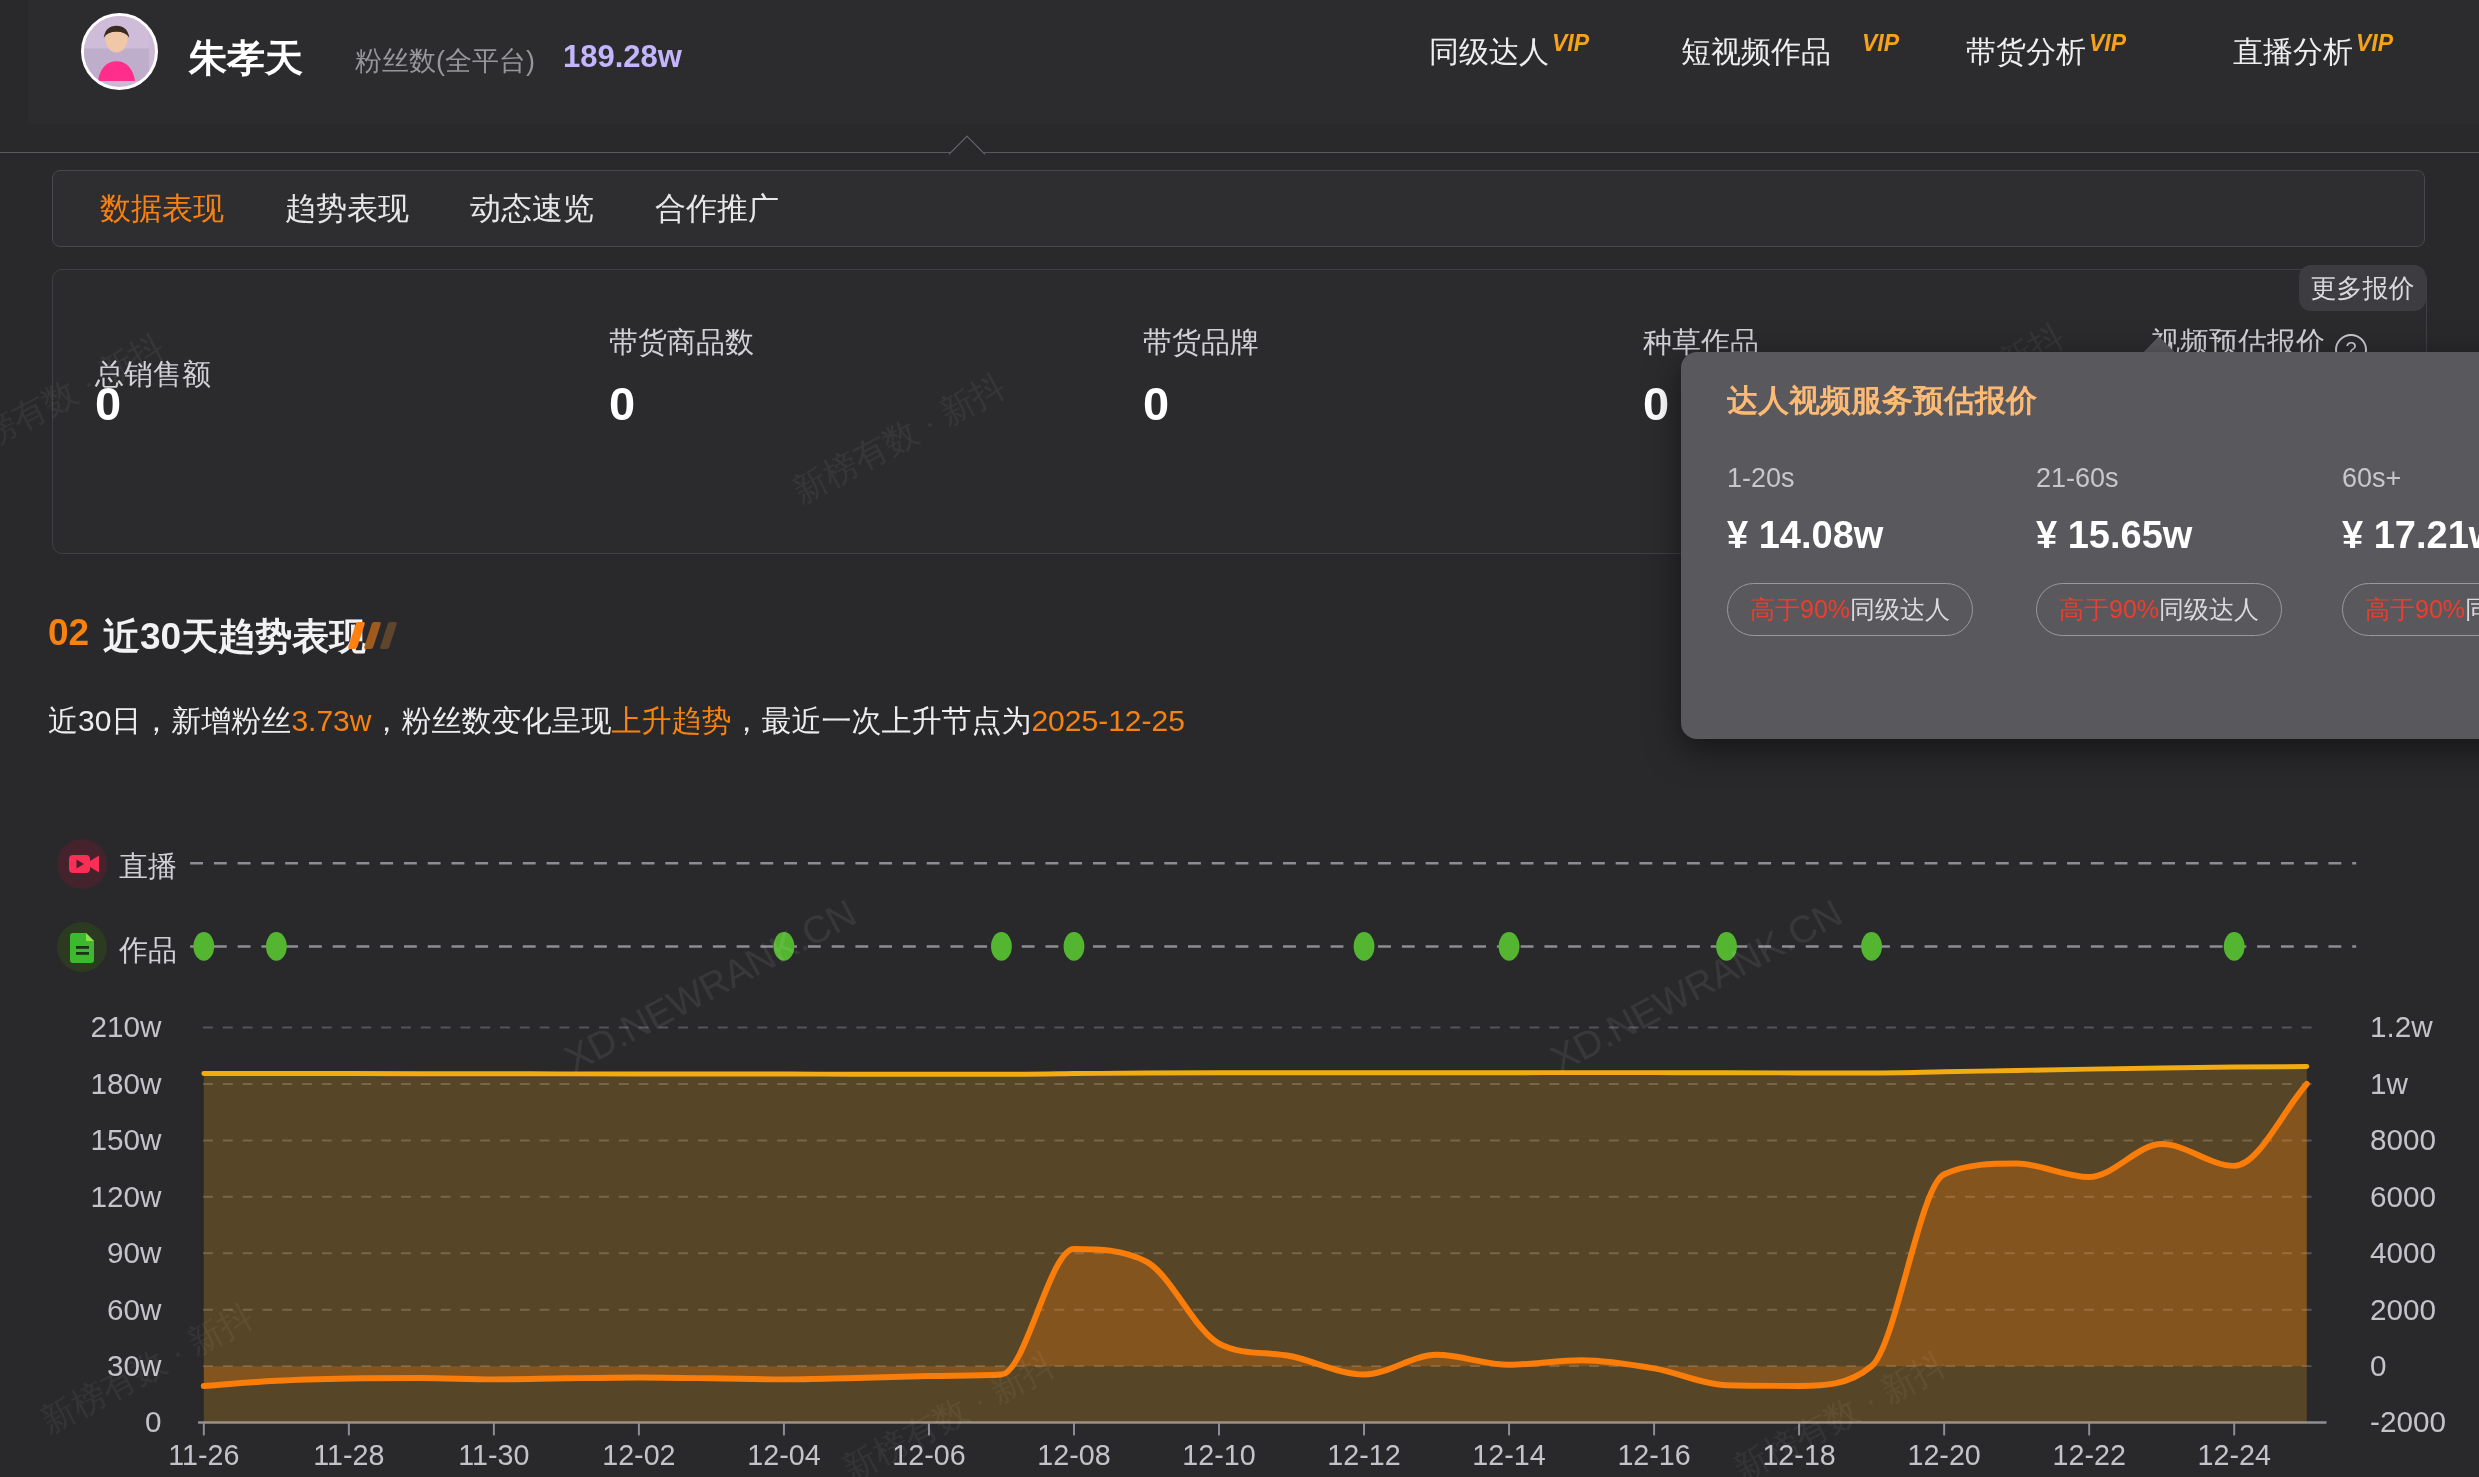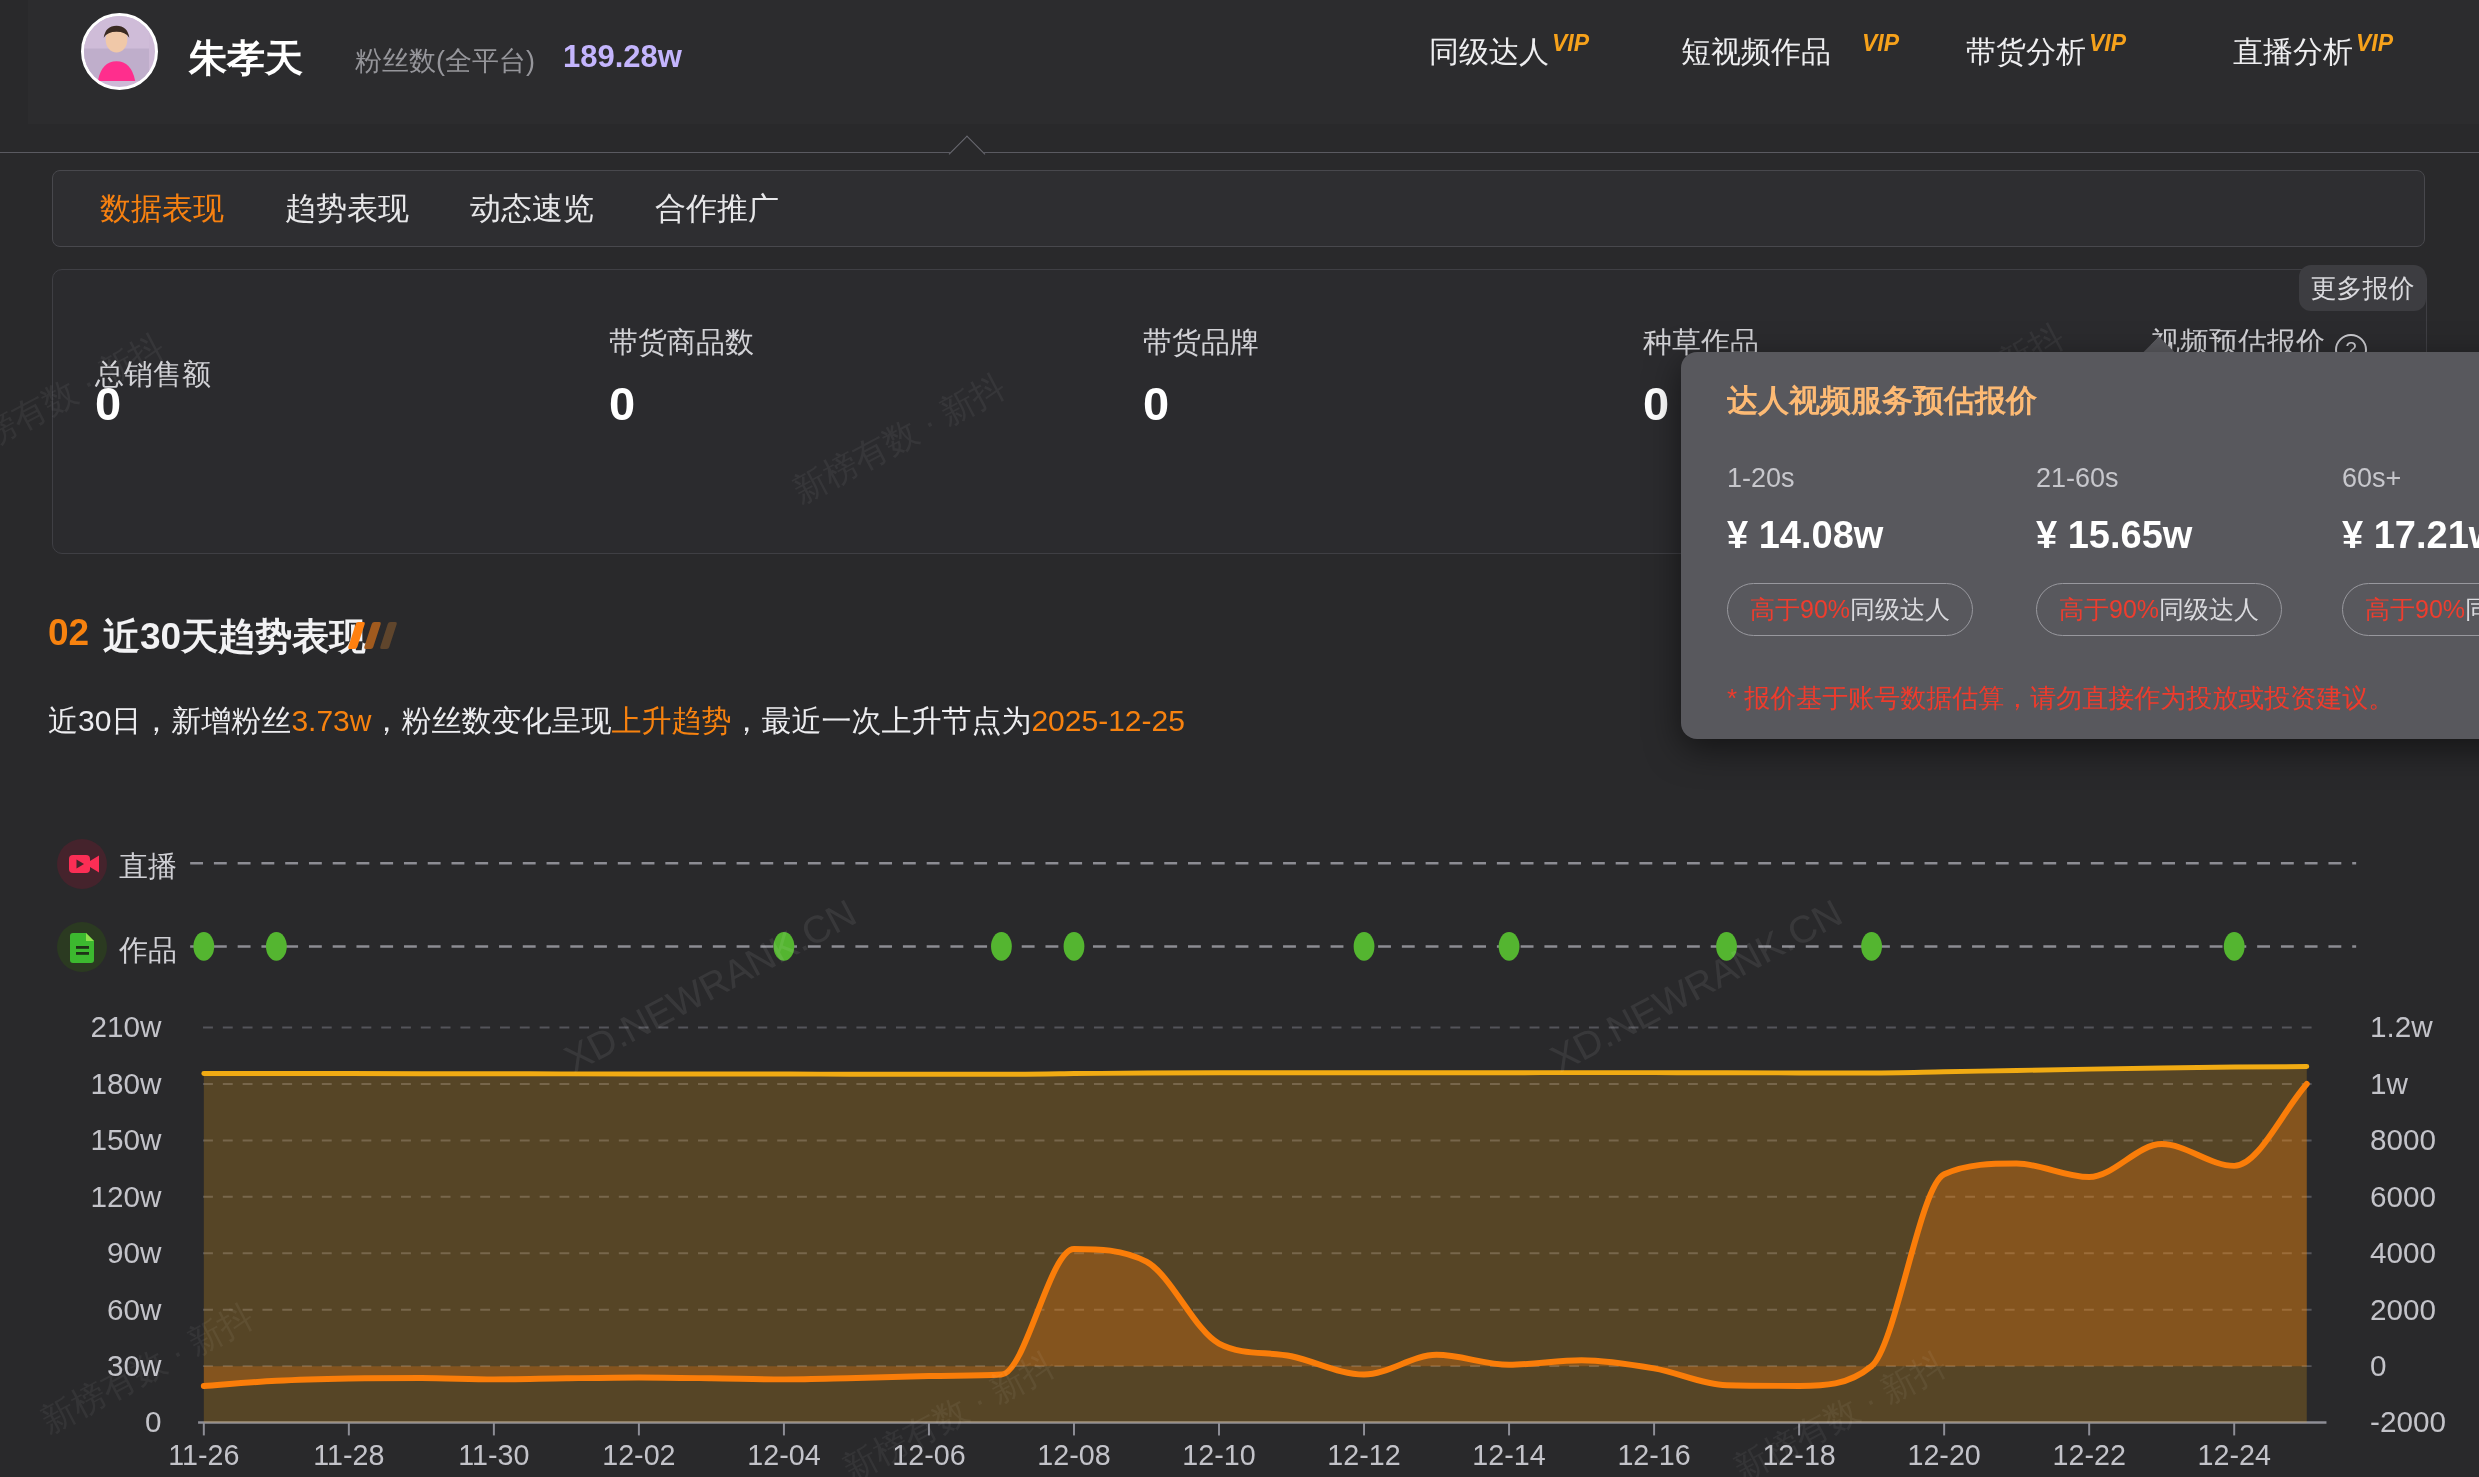--- a/index.html
+++ b/index.html
@@ -140,21 +140,20 @@
   <div class="abs tt-col" style="left:355px;">
     <div class="tt-duration">21-60s</div>
     <div class="tt-price">¥ 15.65w</div>
     <div class="tt-badge"><span class="hl-red">高于90%</span><span>同级达人</span></div>
   </div>
   <div class="abs tt-col" style="left:661px;">
     <div class="tt-duration">60s+</div>
     <div class="tt-price">¥ 17.21w</div>
     <div class="tt-badge"><span class="hl-red">高于90%</span><span>同级达人</span></div>
   </div>
-  <div class="abs tt-note">* 报价基于账号数据估算，请勿直接作为投放或投资建议。</div>
 </div>
 
 <div class="abs sec-num">02</div>
 <div class="abs sec-title">近30天趋势表现</div>
 <div class="abs sec-marks">
   <i style="background:#ff800f;"></i>
     <i style="background:#a05a1e;"></i>
     <i style="background:#5f452c;"></i>
 </div>
 

